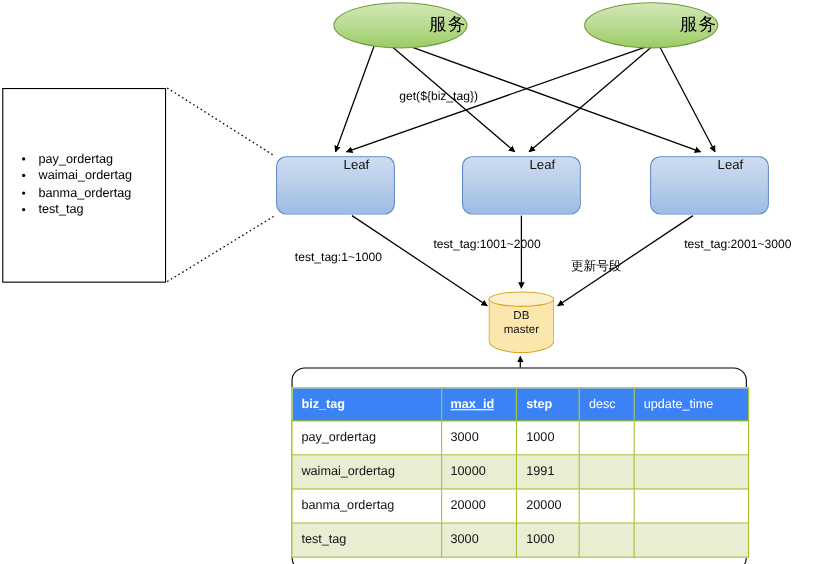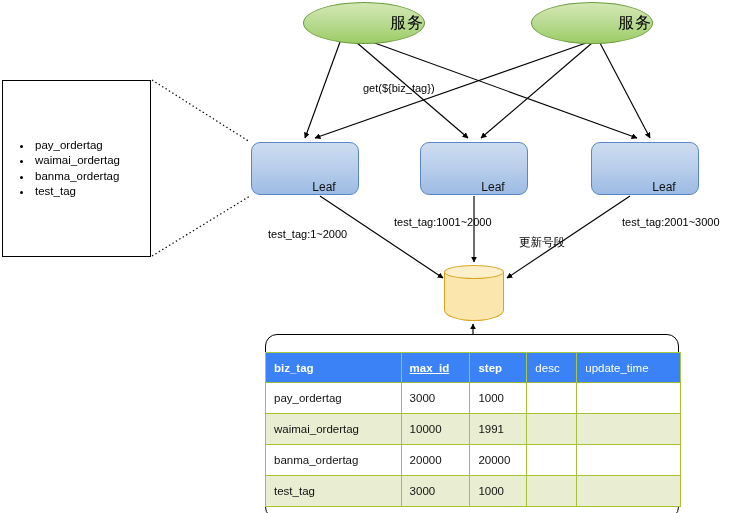--- a/index.html
+++ b/index.html
@@ -40,21 +40,21 @@
 
   
   .leaf-node {
     position: absolute;
     width: 108px; height: 53px;
     border-radius: 9px;
     border: 1px solid #5b86c4;
     background: linear-gradient(to bottom, #cddcf0 0%, #bdd1ec 40%, #9cbbe4 100%);
     box-sizing: border-box;
     display: flex;
-    align-items: flex-end;
+    align-items: flex-start;
     justify-content: center;
     padding-left: 38px;
   }
   .leaf-label {
     font-size: 12px;
     color: #111;
   }
 
   
   .db-node {
@@ -222,25 +222,29 @@
   <span class="leaf-label">Leaf</span>
 </div>
 
 <div class="leaf-node" style="left:591px; top:142px;">
   <span class="leaf-label">Leaf</span>
 </div>
 
 <div class="db-node">
   <div class="db-body"></div>
   <div class="db-top"></div>
+  <div class="db-text">
+    <div>DB</div>
+    <div>master</div>
+  </div>
 </div>
 
 <div class="edge-label" style="left:363px; top:82px;">get(${biz_tag})</div>
 
-<div class="edge-label" style="left:268px; top:228px;">test_tag:1~2000</div>
+<div class="edge-label" style="left:268px; top:228px;">test_tag:1~1000</div>
 
 <div class="edge-label" style="left:394px; top:216px;">test_tag:1001~2000</div>
 
 <div class="edge-label" style="left:622px; top:216px;">test_tag:2001~3000</div>
 
 <div class="edge-label cjk" style="left:519px; top:236px;">更新号段</div>
 
 <div class="legend-box">
   <ul class="legend-list">
     <li>pay_ordertag</li>

